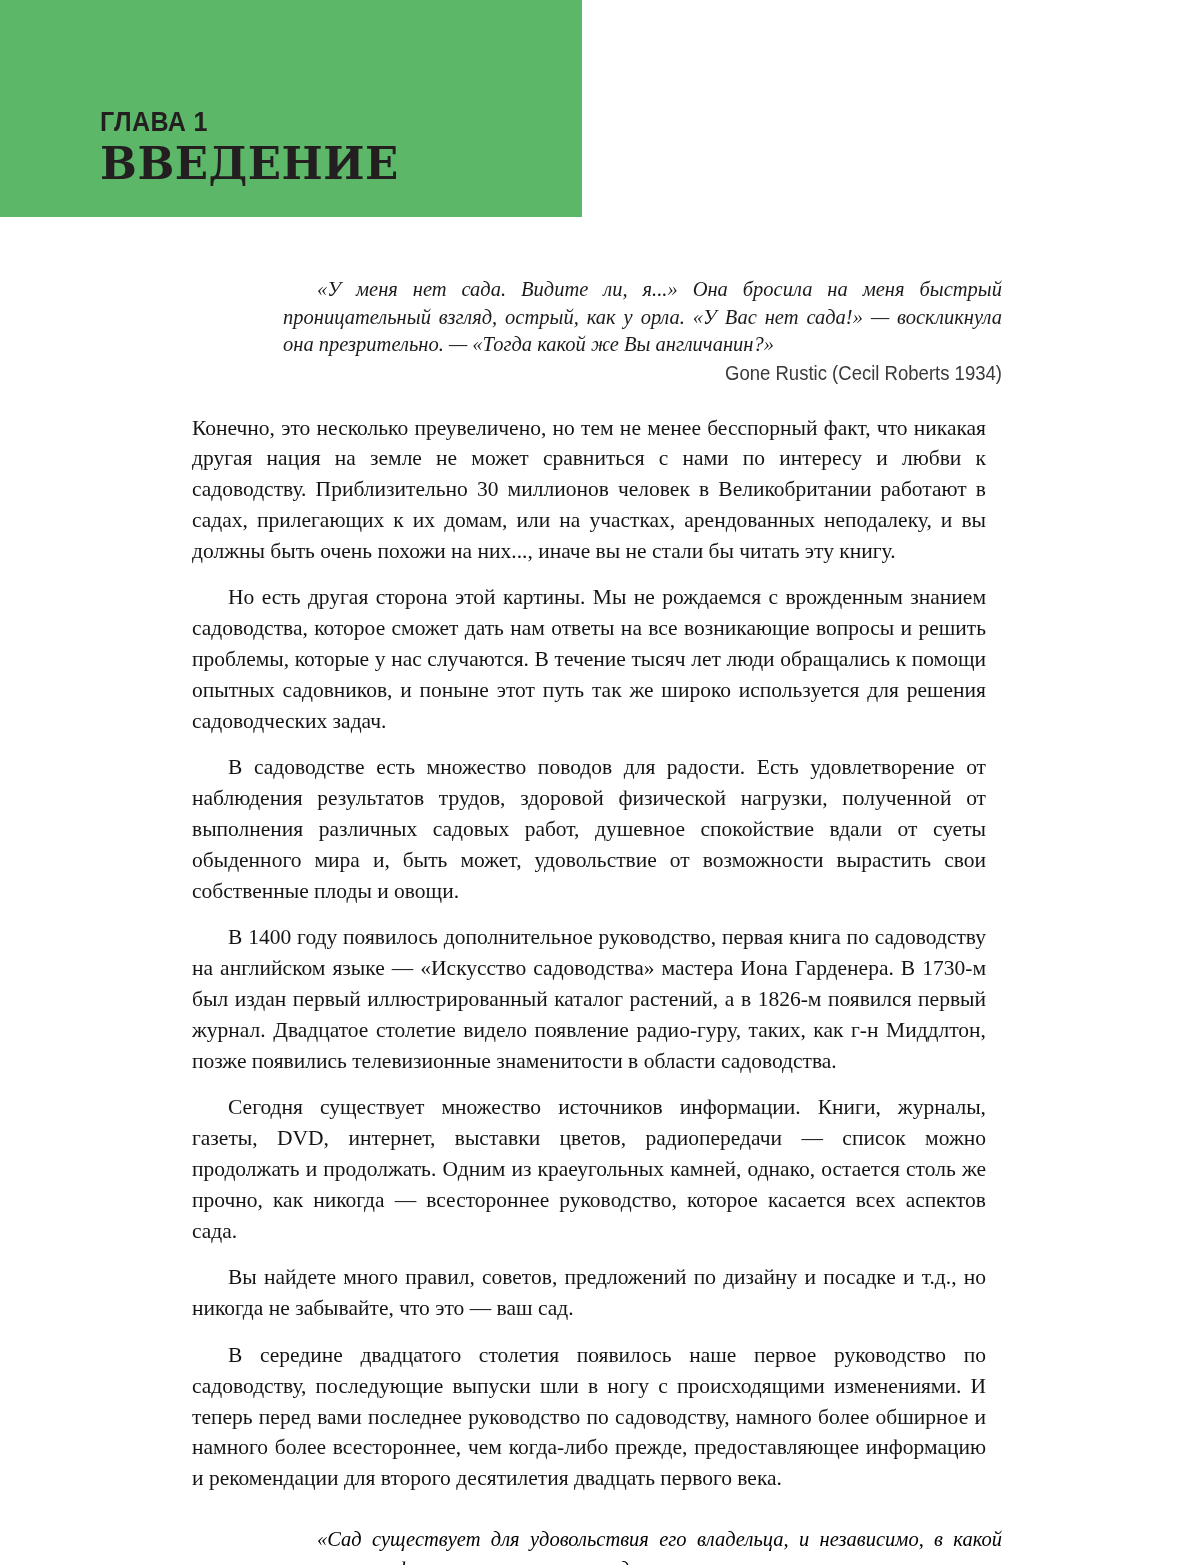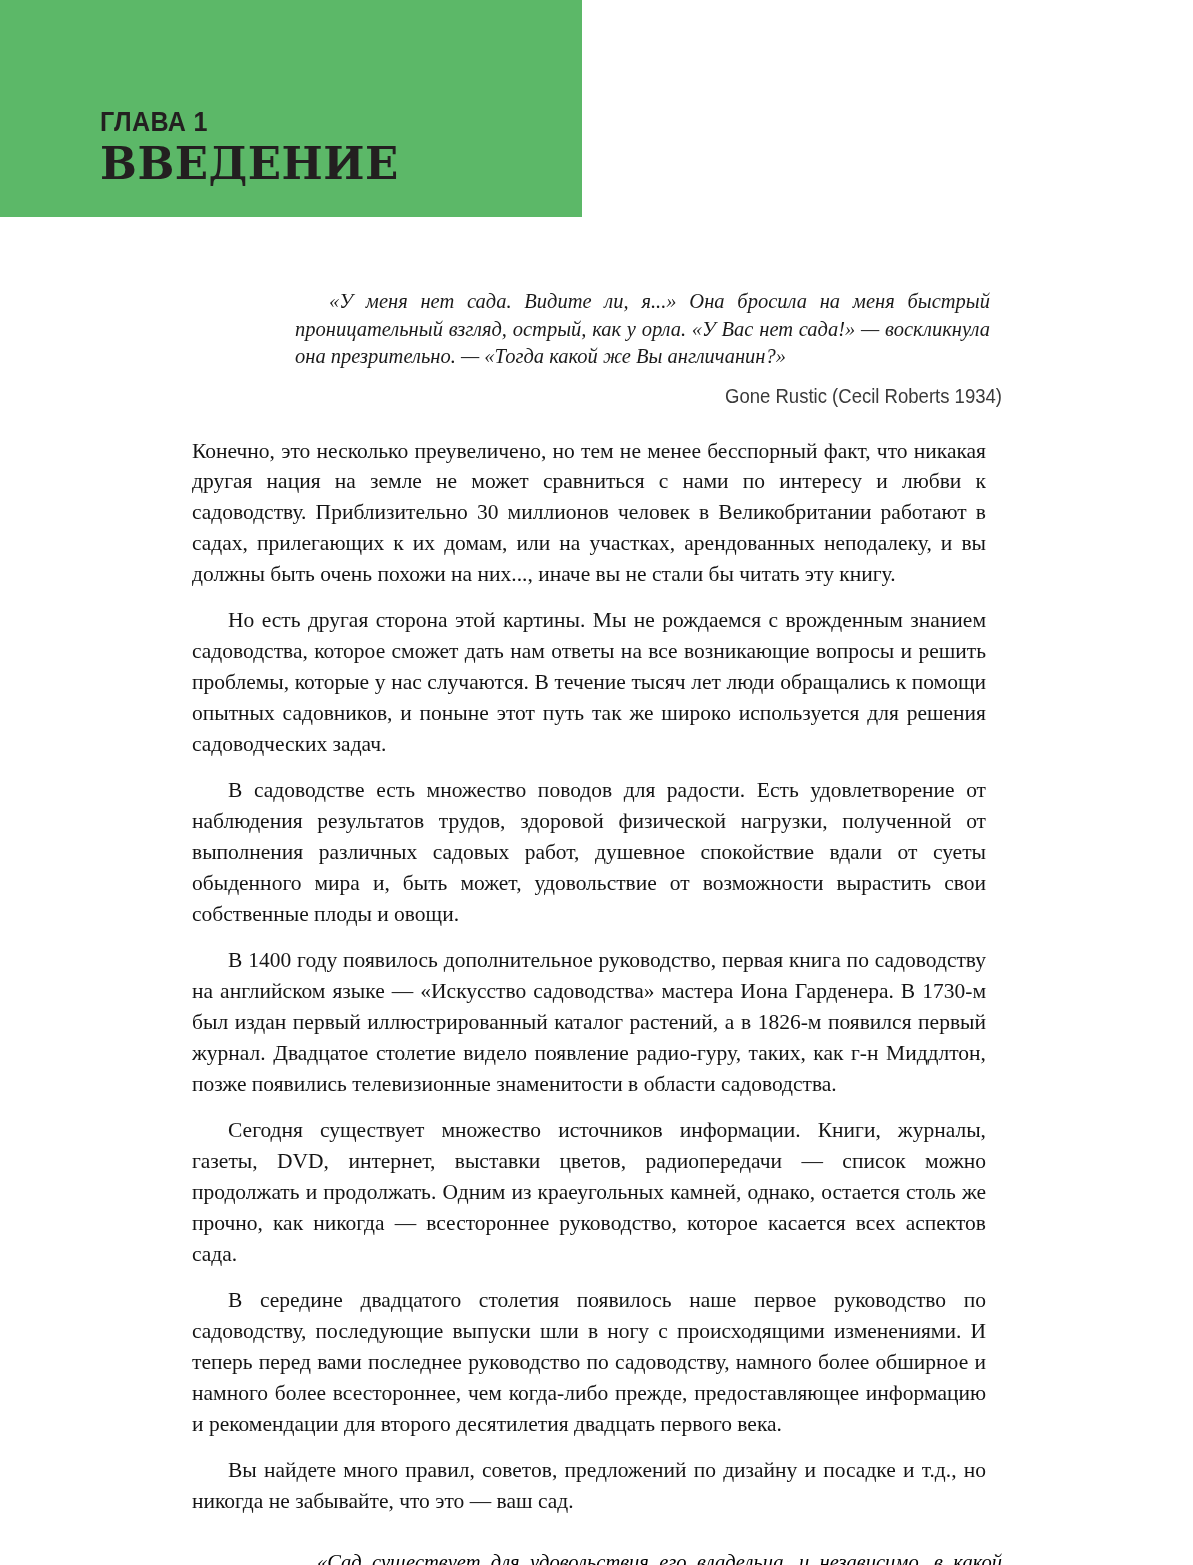--- a/index.html
+++ b/index.html
@@ -69,21 +69,21 @@
     width: 826px;
   }
 
   
   .epigraph {
     margin: 0 0 0 107px;
     width: 719px;
   }
 
   .epigraph p {
-    margin: 12px;
+    margin: 0;
     font-style: italic;
     font-size: 20.5px;
     line-height: 27.5px;
     color: #1a1a1a;
     text-align: justify;
     text-indent: 34px;
     hyphens: manual;
   }
 
   .attribution {
@@ -160,22 +160,22 @@
       <p>«У меня нет сада. Видите ли, я...» Она бросила на меня быстрый проницательный взгляд, острый, как у орла. «У Вас нет сада!» — воскликнула она презрительно. — «Тогда какой же Вы англичанин?»</p>
       <div class="attribution">Gone Rustic (Cecil Roberts 1934)</div>
     </div>
 
     <div class="body-copy">
       <p class="first">Конечно, это несколько преувеличено, но тем не менее бесспорный факт, что никакая другая нация на земле не может сравниться с нами по интересу и любви к садоводству. Приблизительно 30 миллионов человек в Великобритании работают в садах, прилегающих к их домам, или на участках, арендованных неподалеку, и вы должны быть очень похожи на них..., иначе вы не стали бы читать эту книгу.</p>
       <p>Но есть другая сторона этой картины. Мы не рождаемся с врожденным знанием садоводства, которое сможет дать нам ответы на все возникающие вопросы и решить проблемы, которые у нас случаются. В течение тысяч лет люди обращались к помощи опытных садовников, и поныне этот путь так же широко используется для решения садоводческих задач.</p>
       <p>В садоводстве есть множество поводов для радости. Есть удовлетворение от наблюдения результатов трудов, здоровой физической нагрузки, полученной от выполнения различных садовых работ, душевное спокойствие вдали от суеты обыденного мира и, быть может, удовольствие от возможности вырастить свои собственные плоды и овощи.</p>
       <p>В 1400 году появилось дополнительное руководство, первая книга по садоводству на английском языке — «Искусство садоводства» мастера Иона Гарденера. В 1730-м был издан первый иллюстрированный каталог растений, а в 1826-м появился первый журнал. Двадцатое столетие видело появление радио-гуру, таких, как г-н Миддлтон, позже появились телевизионные знаменитости в области садоводства.</p>
       <p>Сегодня существует множество источников информации. Книги, журналы, газеты, DVD, интернет, выставки цветов, радиопередачи — список можно продолжать и продолжать. Одним из краеугольных камней, однако, остается столь же прочно, как никогда — всестороннее руководство, которое касается всех аспектов сада.</p>
+      <p>Вы найдете много правил, советов, предложений по дизайну и посадке и т.д., но никогда не забывайте, что это — ваш сад.</p>
       <p>В середине двадцатого столетия появилось наше первое руководство по садоводству, последующие выпуски шли в ногу с происходящими изменениями. И теперь перед вами последнее руководство по садоводству, намного более обширное и намного более всестороннее, чем когда-либо прежде, предоставляющее информацию и рекомендации для второго десятилетия двадцать первого века.</p>
-      <p>Вы найдете много правил, советов, предложений по дизайну и посадке и т.д., но никогда не забывайте, что это — ваш сад.</p>
     </div>
 
     <div class="closing-quote">
       <p>«Сад существует для удовольствия его владельца, и независимо, в какой степени или форме проявляется это удовольствие, оно правильно и разумно».</p>
       <div class="closing-attribution">Гертруда Джекилл</div>
     </div>
 
   </div>
 </div>
 

